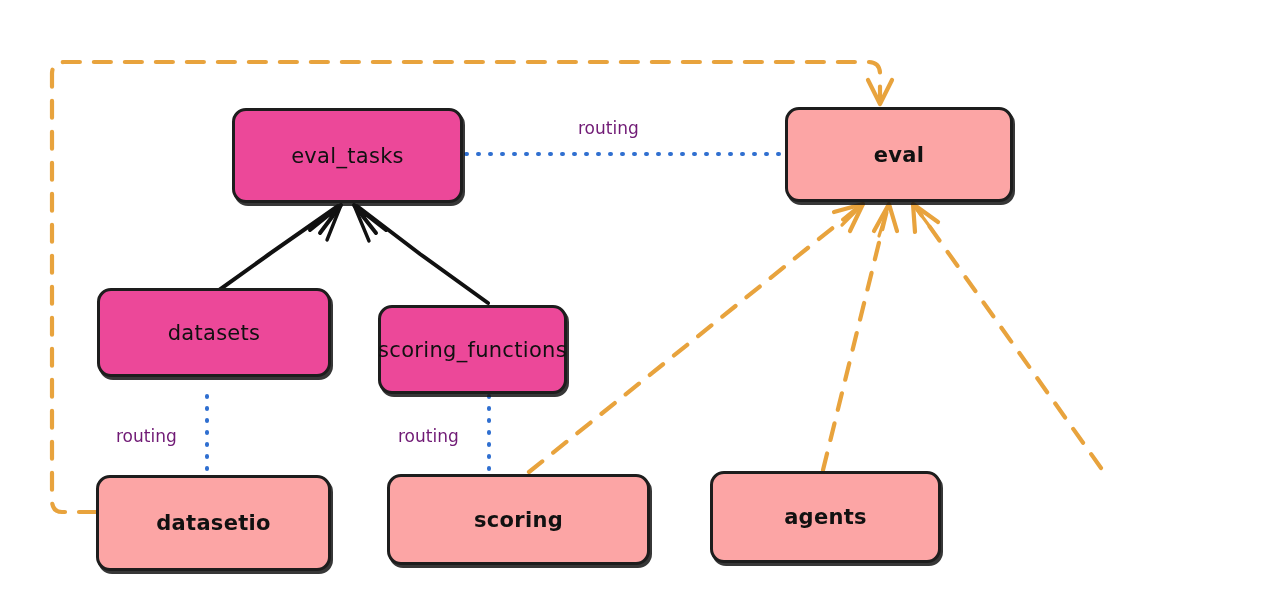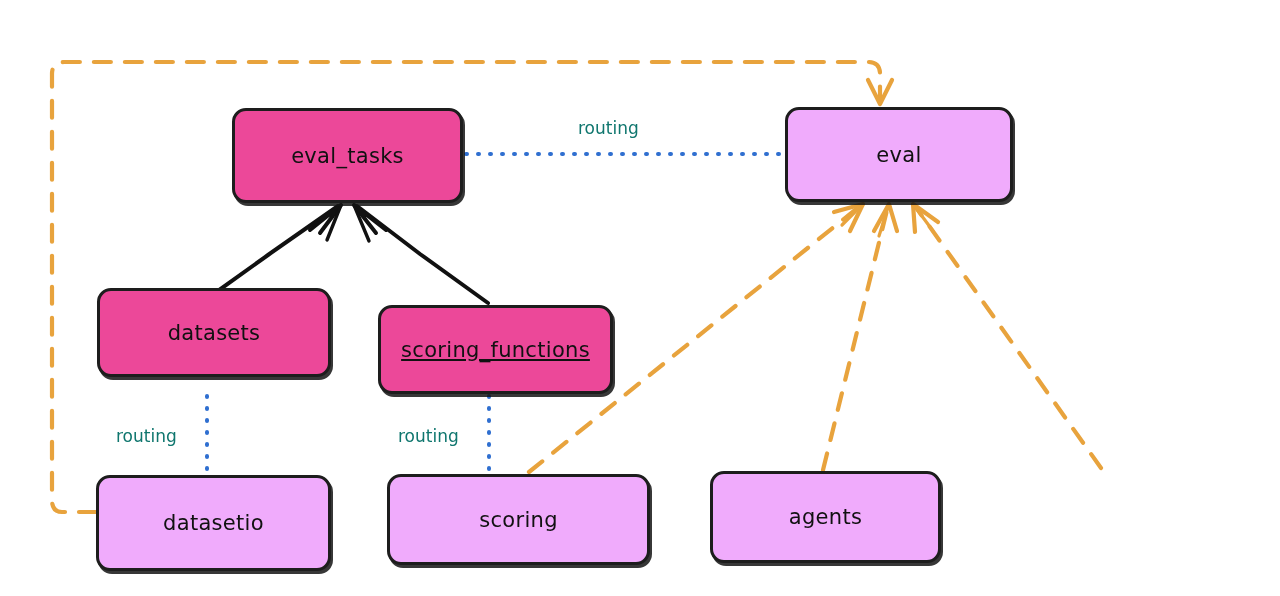--- a/index.html
+++ b/index.html
@@ -35,26 +35,26 @@
     align-items: center;
     justify-content: center;
     text-align: center;
     color: #111111;
     font-size: 21px;
     letter-spacing: 0.3px;
     font-family: "DejaVu Sans", sans-serif;
     box-shadow: 2px 3px 0 rgba(20,20,20,0.85);
   }
   .node.api { background: #ec4899; }
-  .node.provider { background: #f0abfc; }
+  .node.provider { background: #fca5a5; font-weight: bold; }
   .node-label { pointer-events: none; }
 
   .edge-label {
     position: absolute;
-    color: #0f766e;
+    color: #701a75;
     font-size: 17px;
     font-family: "DejaVu Sans", sans-serif;
     white-space: nowrap;
   }
 </style>
 </head>
 <body>
 
 <div id="diagram-root">
 
@@ -111,21 +111,21 @@
   </div>
 
   <div class="node provider" style="left:785px;top:107px;width:228px;height:95px;">
     <span class="node-label">eval</span>
   </div>
 
   <div class="node api" style="left:97px;top:288px;width:234px;height:89px;">
     <span class="node-label">datasets</span>
   </div>
 
-  <div class="node api" style="left:378px;top:305px;width:235px;height:89px;text-decoration:underline;">
+  <div class="node api" style="left:378px;top:305px;width:189px;height:89px;">
     <span class="node-label">scoring_functions</span>
   </div>
 
   <div class="node provider" style="left:96px;top:475px;width:235px;height:96px;">
     <span class="node-label">datasetio</span>
   </div>
 
   <div class="node provider" style="left:387px;top:474px;width:263px;height:91px;">
     <span class="node-label">scoring</span>
   </div>

